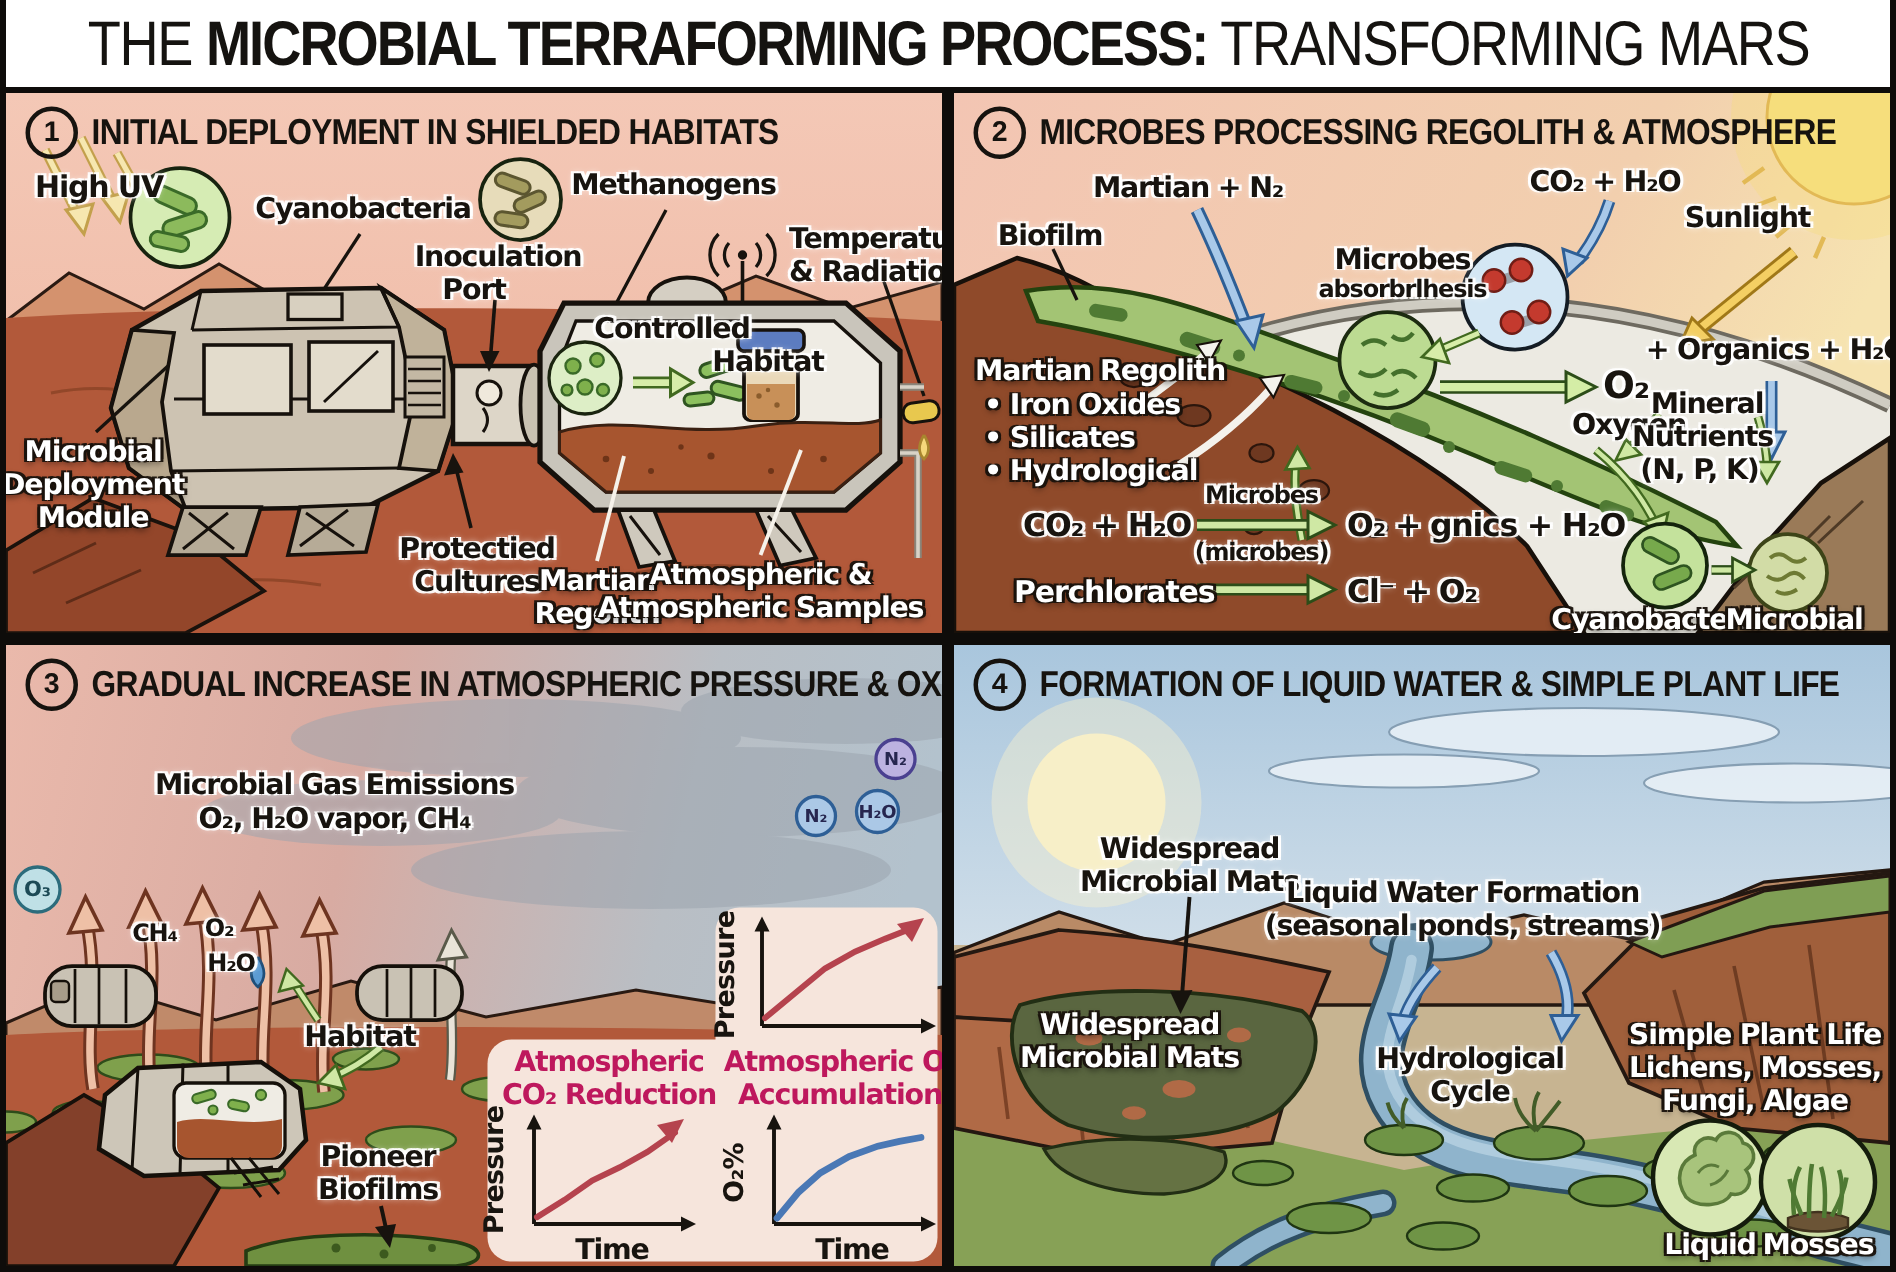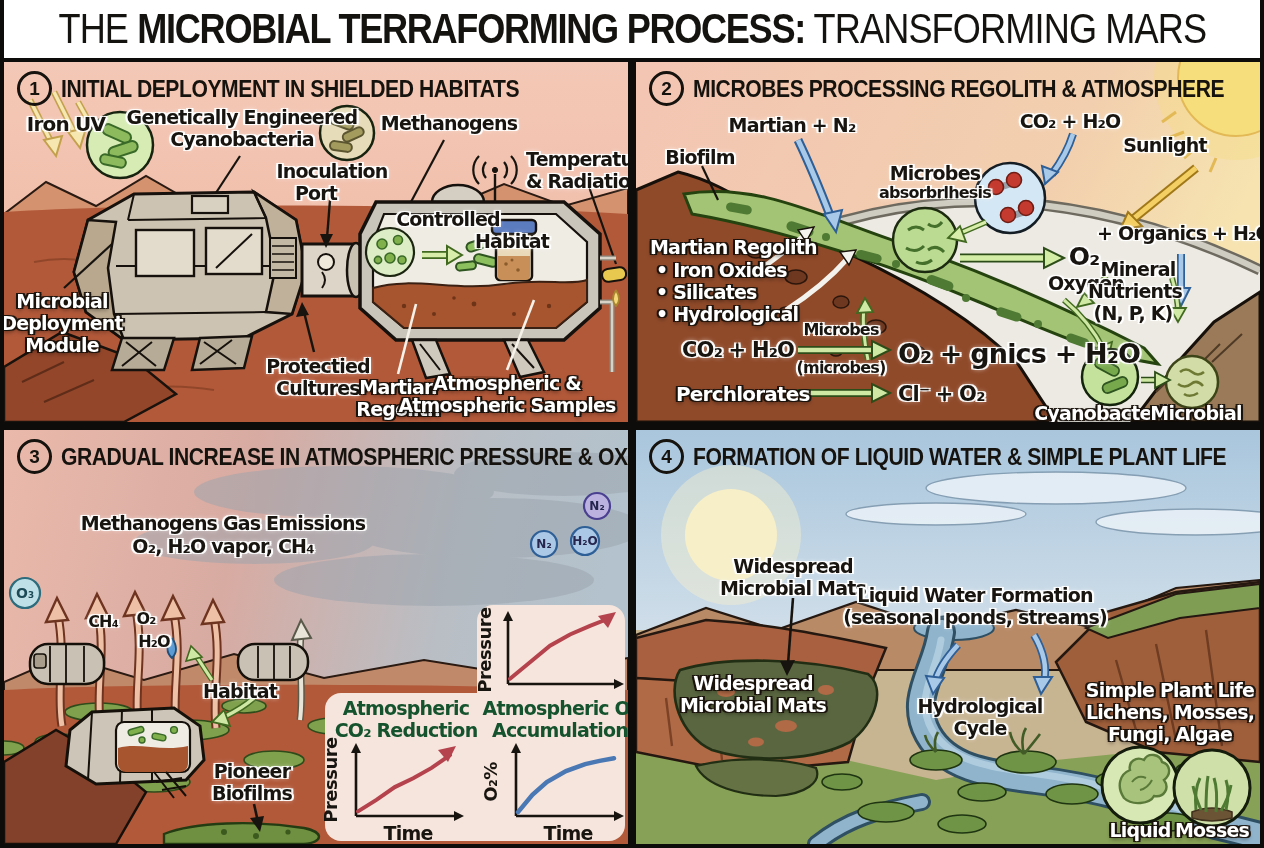--- a/index.html
+++ b/index.html
@@ -28,21 +28,21 @@
   .halo-w{text-shadow:-2px -1px 0 rgba(255,255,255,.92),2px -1px 0 rgba(255,255,255,.92),
           -2px 1px 0 rgba(255,255,255,.92),2px 1px 0 rgba(255,255,255,.92),0 0 5px rgba(255,255,255,.85);}
   .halo-b{color:#fff;text-shadow:-2px -1px 0 rgba(25,18,12,.95),2px -1px 0 rgba(25,18,12,.95),
           -2px 1px 0 rgba(25,18,12,.95),2px 1px 0 rgba(25,18,12,.95),0 2px 4px rgba(0,0,0,.55);}
   .bubble-lbl{position:absolute;z-index:5;font-family:"DejaVu Sans",sans-serif;font-weight:700;
        color:#26264f;transform:translate(-50%,-50%);}
   .rot{position:absolute;z-index:5;font-family:"DejaVu Sans",sans-serif;font-weight:700;font-size:18px;
        color:#18140f;letter-spacing:-0.5px;white-space:nowrap;transform:translate(-50%,-50%) rotate(-90deg);}
   .chart-svg{position:absolute;z-index:4;}
   .chart-title{position:absolute;z-index:5;font-family:"DejaVu Sans",sans-serif;font-weight:700;font-size:19px;
-       color:#14532d;letter-spacing:-0.8px;text-align:center;line-height:1.15;transform:translateX(-50%);}
+       color:#be185d;letter-spacing:-0.8px;text-align:center;line-height:1.15;transform:translateX(-50%);}
 </style>
 </head>
 <body>
 
 <div id="stage">
 
   <div class="titlebar">
     <div class="title-line">
       <span class="t-reg">THE</span>
       <span class="t-bold">MICROBIAL TERRAFORMING PROCESS:</span>
@@ -204,22 +204,21 @@
         <path d="M60,226 L108,182" stroke="#17130e" stroke-width="2.2" fill="none"></path>
         <path d="M394,312 L412,242" stroke="#f6f2ea" stroke-width="2.6" fill="none"></path>
         <path d="M503,308 L530,238" stroke="#f6f2ea" stroke-width="2.6" fill="none"></path>
       </g>
     </svg>
 
     <div class="panel-header">
       <div class="num">1</div>
       <div class="ph-title">INITIAL DEPLOYMENT IN SHIELDED HABITATS</div>
     </div>
-    <div class="lbl halo-w" style="left:62px;top:52px;font-size:20px">Iron UV</div>
-    <div class="lbl halo-w" style="left:238px;top:46px">Genetically Engineered</div>
+    <div class="lbl halo-w" style="left:62px;top:52px;font-size:20px">High UV</div>
     <div class="lbl halo-w" style="left:238px;top:68px">Cyanobacteria</div>
     <div class="lbl halo-w" style="left:445px;top:52px">Methanogens</div>
     <div class="lbl halo-w" style="left:328px;top:100px">Inoculation</div>
     <div class="lbl halo-w" style="left:312px;top:122px">Port</div>
     <div class="lbl left halo-w" style="left:522px;top:88px">Temperature</div>
     <div class="lbl left halo-w" style="left:522px;top:110px">&amp; Radiation</div>
     <div class="lbl halo-w" style="left:444px;top:148px">Controlled</div>
     <div class="lbl halo-w" style="left:508px;top:170px">Habitat</div>
     <div class="lbl halo-b" style="left:58px;top:230px">Microbial</div>
     <div class="lbl halo-b" style="left:58px;top:252px">Deployment</div>
@@ -393,21 +392,21 @@
     <div class="lbl halo-w big" style="left:448px;top:182px">O₂</div>
     <div class="lbl halo-w" style="left:450px;top:212px">Oxygen</div>
     <div class="lbl halo-w" style="left:548px;top:162px">+ Organics + H₂O</div>
     <div class="lbl left halo-b" style="left:14px;top:176px">Martian Regolith</div>
     <div class="lbl left halo-b" style="left:20px;top:199px">•  Iron Oxides</div>
     <div class="lbl left halo-b" style="left:20px;top:221px">•  Silicates</div>
     <div class="lbl left halo-b" style="left:20px;top:243px">•  Hydrological</div>
     <div class="lbl left halo-w" style="left:46px;top:278px;font-size:21px">CO₂  +  H₂O</div>
     <div class="lbl halo-w sm" style="left:205px;top:260px">Microbes</div>
     <div class="lbl halo-w sm" style="left:205px;top:298px">(microbes)</div>
-    <div class="lbl left halo-w" style="left:262px;top:278px;font-size:27px">O₂ + gnics + H₂O</div>
+    <div class="lbl left halo-w" style="left:262px;top:278px;font-size:21px">O₂ + gnics + H₂O</div>
     <div class="lbl left halo-b" style="left:40px;top:322px;font-size:20px">Perchlorates</div>
     <div class="lbl left halo-w" style="left:262px;top:322px;font-size:21px">Cl⁻ + O₂</div>
     <div class="lbl halo-w" style="left:502px;top:198px">Mineral</div>
     <div class="lbl halo-w" style="left:499px;top:220px">Nutrients</div>
     <div class="lbl halo-w" style="left:497px;top:242px">(N, P, K)</div>
     <div class="lbl halo-b" style="left:470px;top:342px">Cyanobacteria</div>
     <div class="lbl halo-b" style="left:560px;top:342px">Microbial</div>
   </section>
 
   <section class="panel" id="p3">
@@ -537,21 +536,21 @@
       <path d="M18,78 L18,12 M18,78 L120,78" stroke="#17130e" stroke-width="2.6" fill="none"></path>
       <polygon points="18,5 13,15 23,15" fill="#17130e"></polygon>
       <polygon points="126,78 116,73 116,83" fill="#17130e"></polygon>
       <path fill="none" stroke-width="4.5" stroke-linecap="round" d="M20.0,74.1 L34.4,56.8 L48.8,44.0 L68.0,33.1 L87.2,26.1 L101.6,22.9 L116.0,20.3" stroke="#4a78b5"></path>
     </svg>
 
     <div class="panel-header">
       <div class="num">3</div>
       <div class="ph-title">GRADUAL INCREASE IN ATMOSPHERIC PRESSURE &amp; OXYGEN</div>
     </div>
-    <div class="lbl halo-w" style="left:219px;top:84px">Methanogens Gas Emissions</div>
+    <div class="lbl halo-w" style="left:219px;top:84px">Microbial Gas Emissions</div>
     <div class="lbl halo-w" style="left:219px;top:107px">O₂, H₂O vapor, CH₄</div>
     <div class="bubble-lbl" style="left:21px;top:163px;font-size:14px;color:#1c4a56">O₃</div>
     <div class="bubble-lbl" style="left:593px;top:76px;font-size:12px">N₂</div>
     <div class="bubble-lbl" style="left:540px;top:114px;font-size:12px">N₂</div>
     <div class="bubble-lbl" style="left:581px;top:111px;font-size:12px">H₂O</div>
     <div class="lbl halo-w sm" style="left:99px;top:184px">CH₄</div>
     <div class="lbl halo-w sm" style="left:142px;top:181px">O₂</div>
     <div class="lbl halo-w sm" style="left:150px;top:204px">H₂O</div>
     <div class="lbl halo-w" style="left:236px;top:252px">Habitat</div>
     <div class="lbl halo-w" style="left:248px;top:332px">Pioneer</div>

